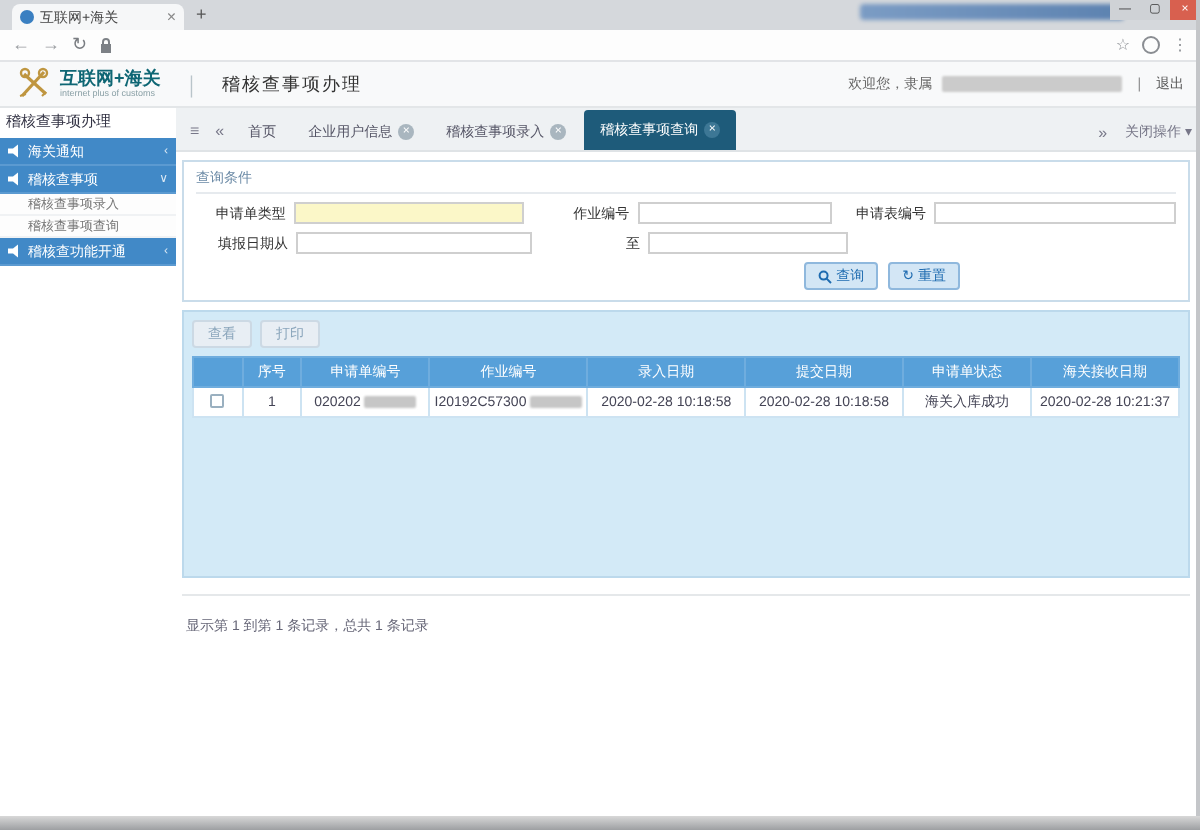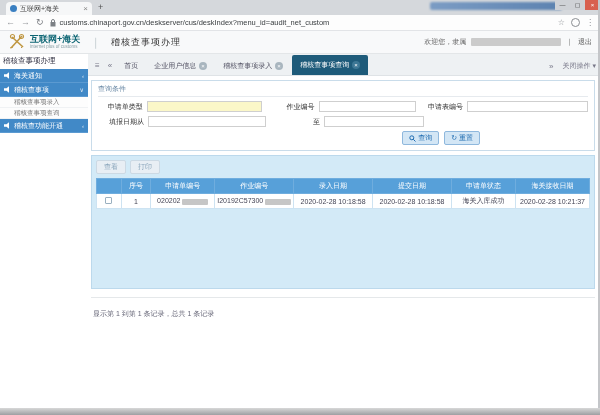--- a/index.html
+++ b/index.html
@@ -126,21 +126,20 @@
 
   <div class="addressbar">
     <span class="navico">←</span>
     <span class="navico">→</span>
     <span class="navico reload">↻</span>
     <div class="omnibox">
       <svg class="lockico" width="6" height="8" viewBox="0 0 6 8">
         <rect x="0.5" y="3" width="5" height="4.5" fill="#7d8186"></rect>
         <path d="M1.5 3 V2 a1.5 1.5 0 0 1 3 0 V3" fill="none" stroke="#7d8186" stroke-width="1"></path>
       </svg>
-      <span class="url">customs.chinaport.gov.cn/deskserver/cus/deskIndex?menu_id=audit_net_custom</span>
     </div>
     <span class="rightico">☆</span>
     <span class="avatar-ico"></span>
     <span class="rightico">⋮</span>
   </div>
 
   <div class="appheader">
     <div class="logo-wrap">
       <svg width="18" height="18" viewBox="0 0 18 18">
         <path d="M3 15 L14 3" stroke="#bf9640" stroke-width="1.6" fill="none"></path>

